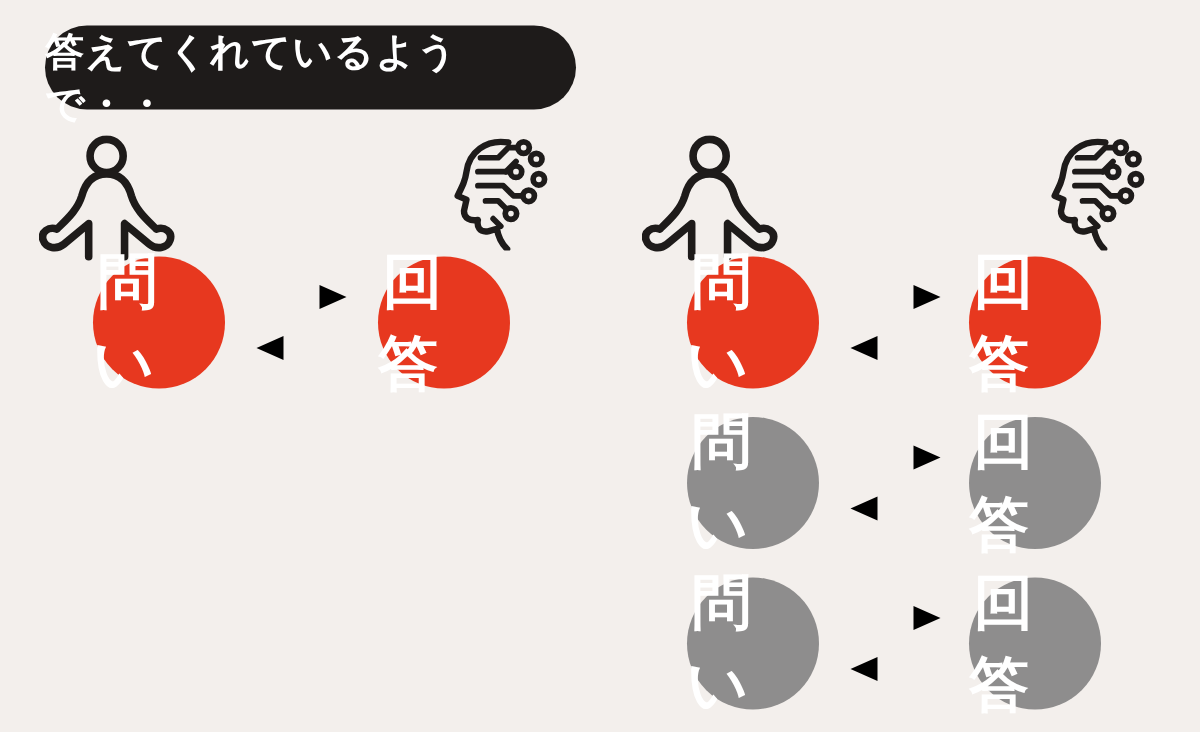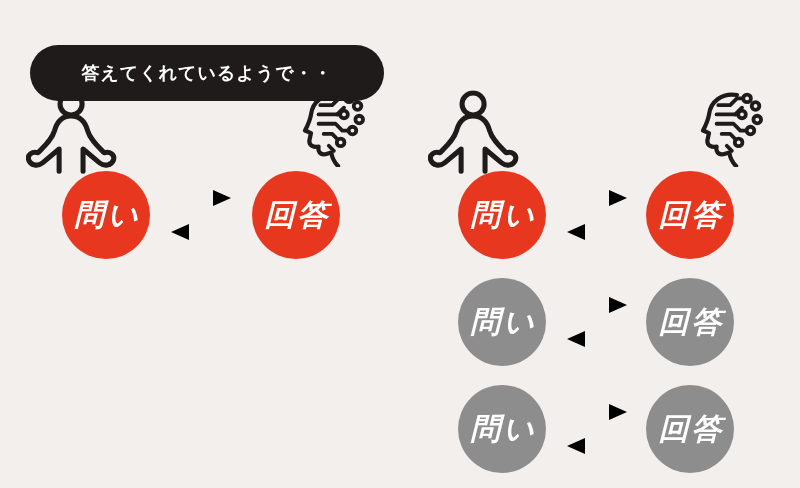--- a/index.html
+++ b/index.html
@@ -8,42 +8,41 @@
     position:relative;
     width:800px;height:488px;
     background:var(--page-bg,#F3EFEC);
     overflow:hidden;
   }
   
   .pill{
     position:absolute;top:17px;height:56px;
     background:var(--ink,#1E1B1A);
     border-radius:28px;
-    display:flex;align-items:center;justify-content:center;
+    display:flex;justify-content:center;
     color:var(--pill-text,#fff);
-    font-size:18px;font-weight:bold;letter-spacing:1px;margin-top:28px;
+    font-size:26px;font-weight:bold;letter-spacing:1px;
   }
   .pill-l{left:30px;width:354px;}
   .pill-r{left:418px;width:357px;}
   
   .icon-svg{position:absolute;}
   .person{width:92px;height:85px;}
   .person-l{left:26px;top:90px;}
   .person-r{left:428px;top:90px;}
   .aihead{width:66px;height:80px;}
   .aihead-l{left:300px;top:88px;}
   .aihead-r{left:698px;top:88px;}
   
   .circle{
     position:absolute;width:88px;height:88px;border-radius:50%;
     display:flex;align-items:center;justify-content:center;
     color:var(--text-on-circle,#fff);
-    font-size:30px;font-weight:bold;letter-spacing:3px;
+    font-size:40px;font-weight:bold;letter-spacing:3px;
     text-indent:3px;
-    font-style:italic;
   }
   .circle.active{background:var(--accent-red,#E7381F);}
   .circle.inactive{background:var(--inactive-gray,#8E8D8D);}
   .col-q-l{left:62px;}  .col-a-l{left:252px;}
   .col-q-r{left:458px;} .col-a-r{left:646px;}
   .row-1{top:171px;} .row-2{top:278px;} .row-3{top:385px;}
   
   .arrows{position:absolute;width:64px;height:52px;}
   .arrows.black{color:var(--ink,#1E1B1A);}
   .arrows.gray{color:var(--inactive-gray,#8E8D8D);}

